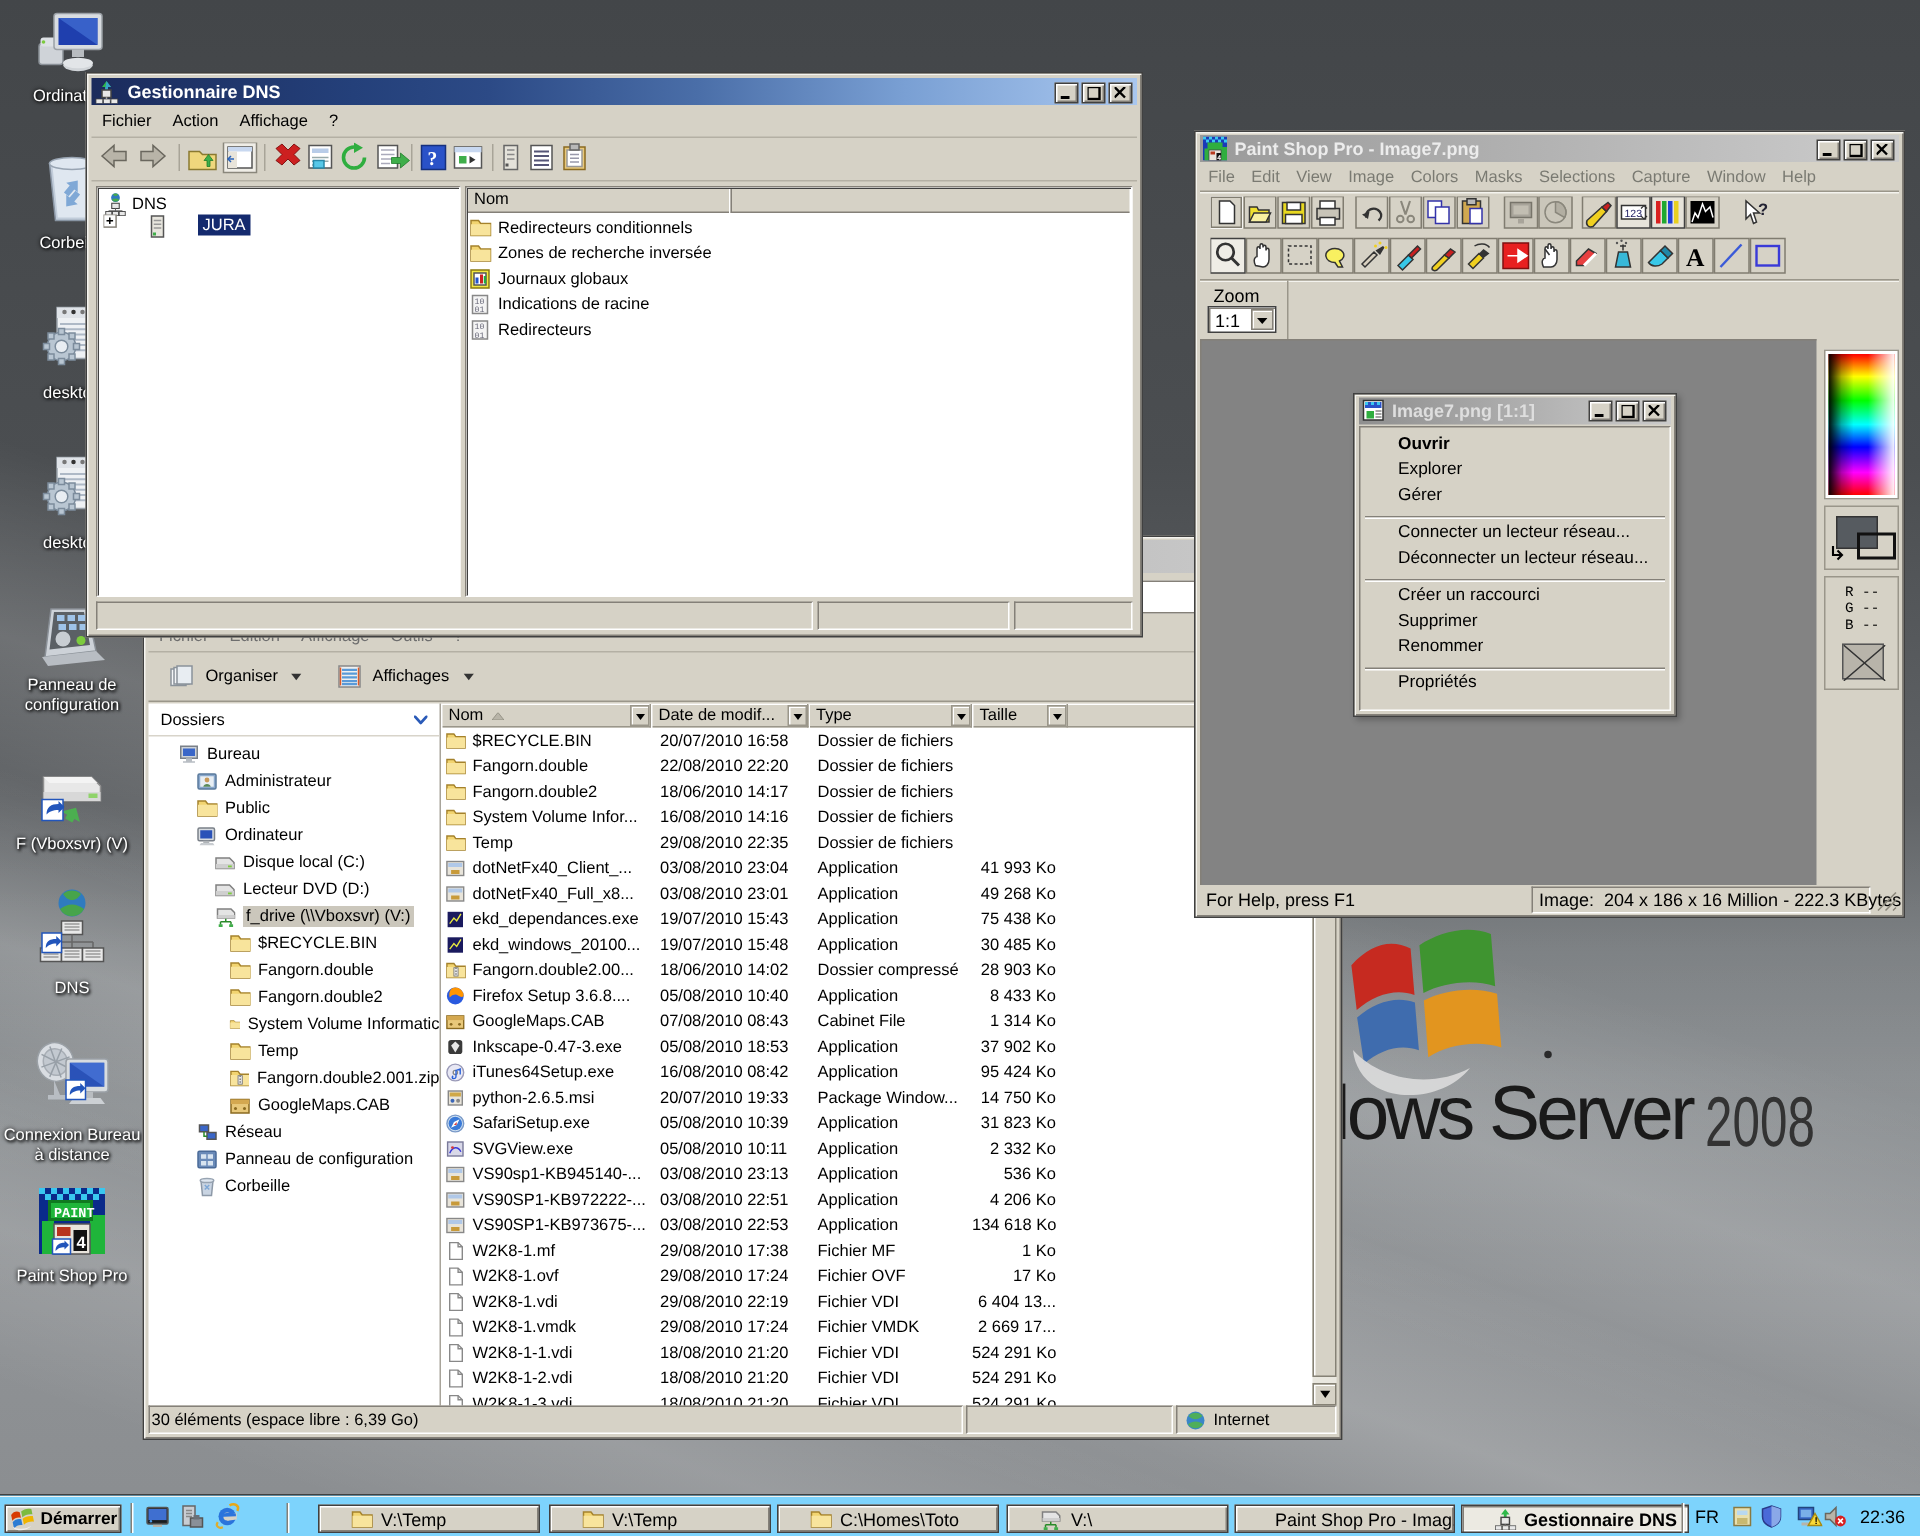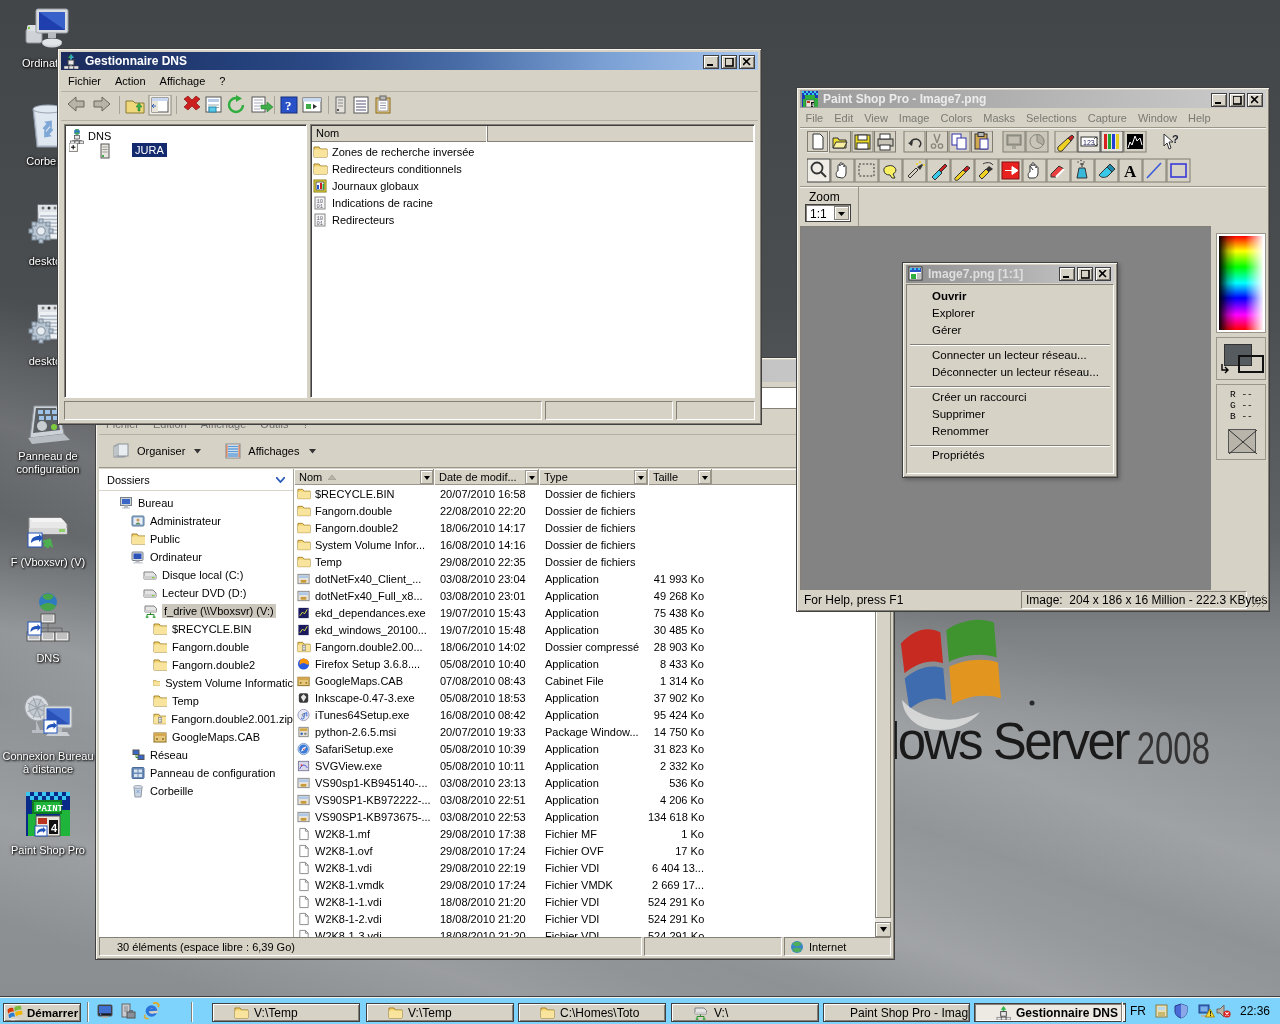--- a/index.html
+++ b/index.html
@@ -857,21 +857,21 @@
       </div>
     <div class="abs" style="top:15px; left:0; right:0; height:434px; background:#d6d2c6; border:1px solid #858175; box-shadow:inset 1px 1px 0 #fff;"></div>
     <div class="abs" style="bottom:0; left:0; right:0; height:15px; background:#d6d2c6; border:1px solid #858175; box-shadow:inset 1px 1px 0 #fff; display:flex;align-items:center;justify-content:center;">
         <svg width="7" height="5">
           <path d="M3.5 5 L7 0 L0 0 z" fill="#000"></path>
         </svg>
       </div>
   </div>
 
   <div class="abs" style="left:3px; right:3px; bottom:3px; height:19px; display:flex; gap:2px; align-items:stretch;">
-    <div class="cell" style="width:543px; display:flex; align-items:center; padding-left:17px;">30 éléments (espace libre : 6,39 Go)</div>
+    <div class="cell" style="width:543px; display:flex; align-items:center; padding-left:1px;">30 éléments (espace libre : 6,39 Go)</div>
     <div class="cell" style="width:138px;"></div>
     <div class="cell" style="flex:1; display:flex; align-items:center; gap:5px; padding-left:5px;">
       <svg width="14" height="14" viewBox="0 0 14 14">
           <circle cx="7" cy="7" r="6" fill="#3a86c8"></circle>
           <path d="M2.4 4 a6 6 0 0 1 9.2 0 c-1.6 1.6-3 2.2-4.6 2.2 s-3-.6-4.6-2.2z" fill="#4fae5a"></path>
           <path d="M2 9.5 a6 6 0 0 0 10 0 c-1.6-1.2-3.2-1.8-5-1.8 s-3.4.6-5 1.8z" fill="#4fae5a"></path>
         </svg>
       <span>Internet</span>
     </div>
   </div>
@@ -1305,28 +1305,28 @@
     <div class="abs" style="left:1px; top:1px; right:1px; height:16px; background:#d6d2c6; display:flex;">
       <div style="width:176px; border-right:1px solid #848078; box-shadow:inset -1px 0 0 #fff, inset 0 -1px 0 #848078; padding:1px 4px;">Nom</div>
       <div style="flex:1; box-shadow:inset 0 -1px 0 #848078;"></div>
     </div>
     <div class="abs" style="left:2px; top:18px; right:2px;">
       <div style="height:17px; display:flex; align-items:center; gap:4px;">
           <svg width="15" height="13" viewBox="0 0 15 13">
             <path d="M1 2 l5 0 1.5 2 6.5 0 0 8 -13 0 z" fill="#f2d470" stroke="#a5822c"></path>
             <path d="M1 4.5 l13 0 0 7.5 -13 0 z" fill="#f8e49c"></path>
           </svg>
-          <span>Zones de recherche inversée</span>
+          <span>Redirecteurs conditionnels</span>
         </div>
       <div style="height:17px; display:flex; align-items:center; gap:4px;">
           <svg width="15" height="13" viewBox="0 0 15 13">
             <path d="M1 2 l5 0 1.5 2 6.5 0 0 8 -13 0 z" fill="#f2d470" stroke="#a5822c"></path>
             <path d="M1 4.5 l13 0 0 7.5 -13 0 z" fill="#f8e49c"></path>
           </svg>
-          <span>Redirecteurs conditionnels</span>
+          <span>Zones de recherche inversée</span>
         </div>
       <div style="height:17px; display:flex; align-items:center; gap:4px;">
           <svg width="15" height="14" viewBox="0 0 15 14">
             <rect x="1" y="1" width="12" height="12" fill="#f2e840" stroke="#8a7a10"></rect>
             <rect x="3" y="3" width="8" height="8" fill="#fff" stroke="#555"></rect>
             <rect x="4" y="6" width="2" height="4" fill="#2255cc"></rect>
             <rect x="7" y="4" width="2" height="6" fill="#cc2222"></rect>
             <rect x="9.5" y="5" width="1.5" height="5" fill="#22aa44"></rect>
           </svg>
           <span>Journaux globaux</span>

